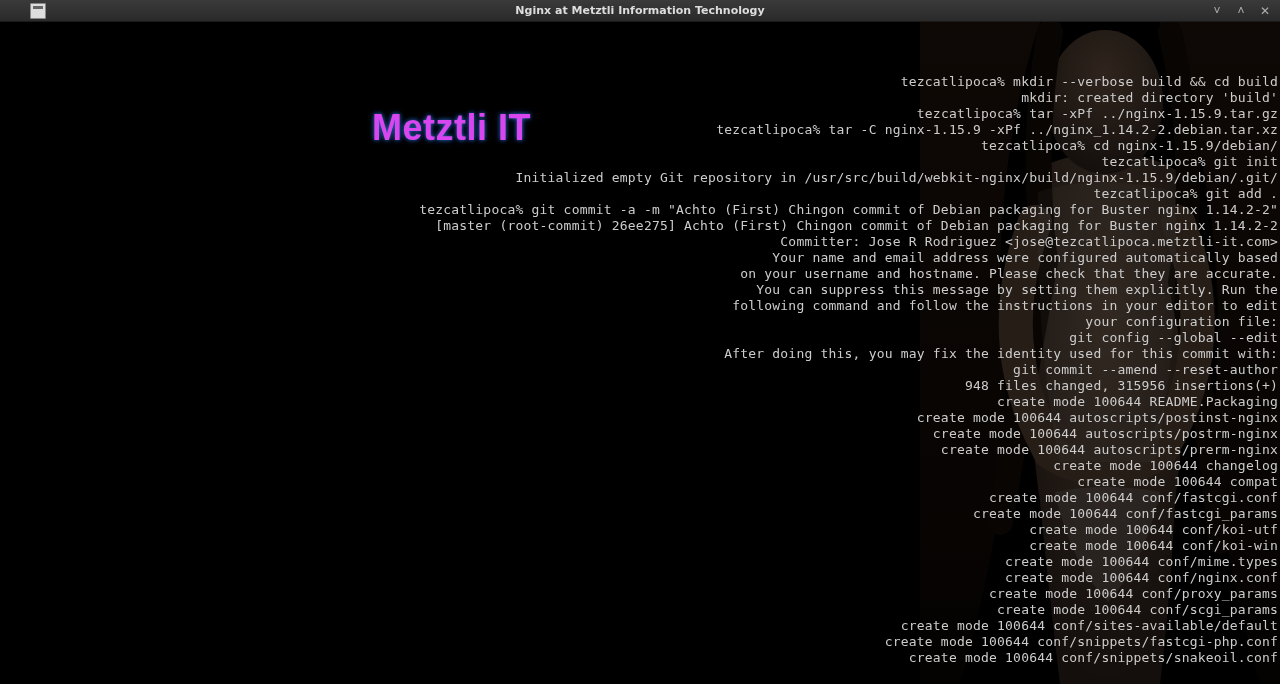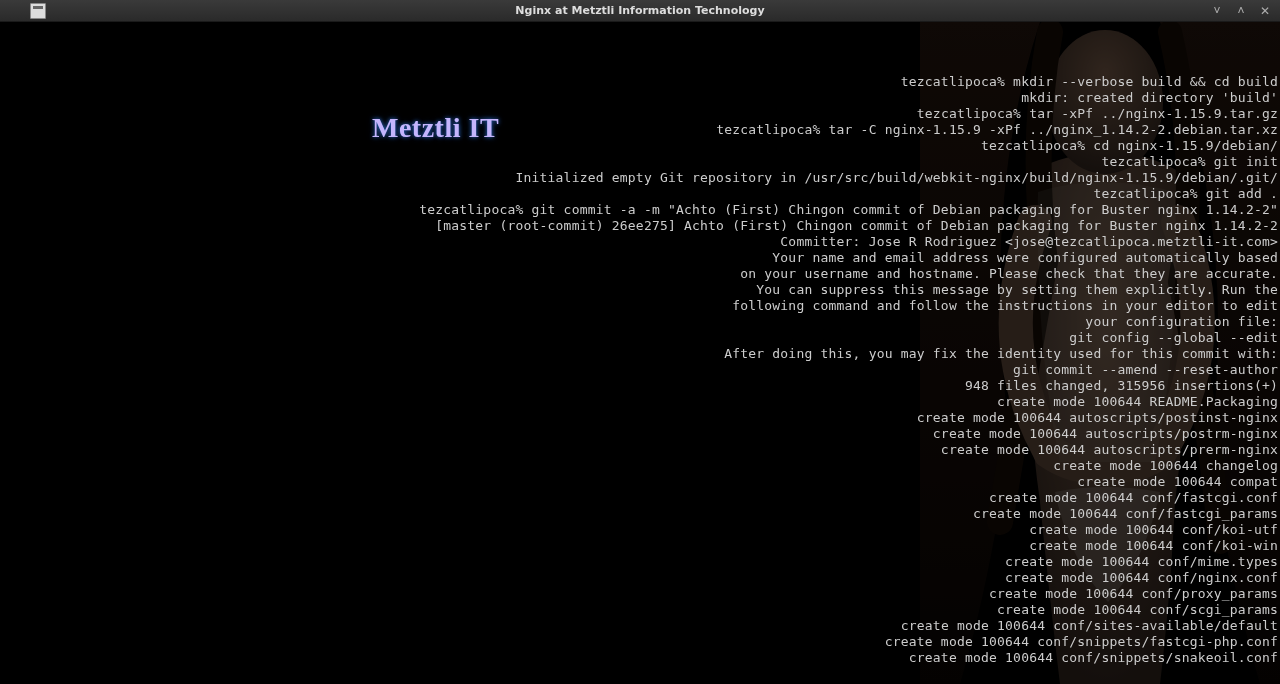--- a/index.html
+++ b/index.html
@@ -68,24 +68,24 @@
   padding: 4px 2px 0 2px;
   color: #cccccc;
   line-height: 16px;
   white-space: pre;
   letter-spacing: 0.2px;
 }
 .watermark {
   position: absolute;
   top: 98px;
   left: 372px;
-  font-family: Liberation Serif, serif;
-  font-size: 28px;
+  font-family: Liberation Sans, sans-serif;
+  font-size: 36px;
   font-weight: bold;
-  color: #c4b5fd;
+  color: #d946ef;
   text-shadow: 0 0 4px #2a6acc, 0 0 8px #2a6acc44;
   pointer-events: none;
   z-index: 5;
   letter-spacing: 0.5px;
 }
 .bg-figure {
   position: absolute;
   right: 0;
   top: 22px;
   width: 360px;

